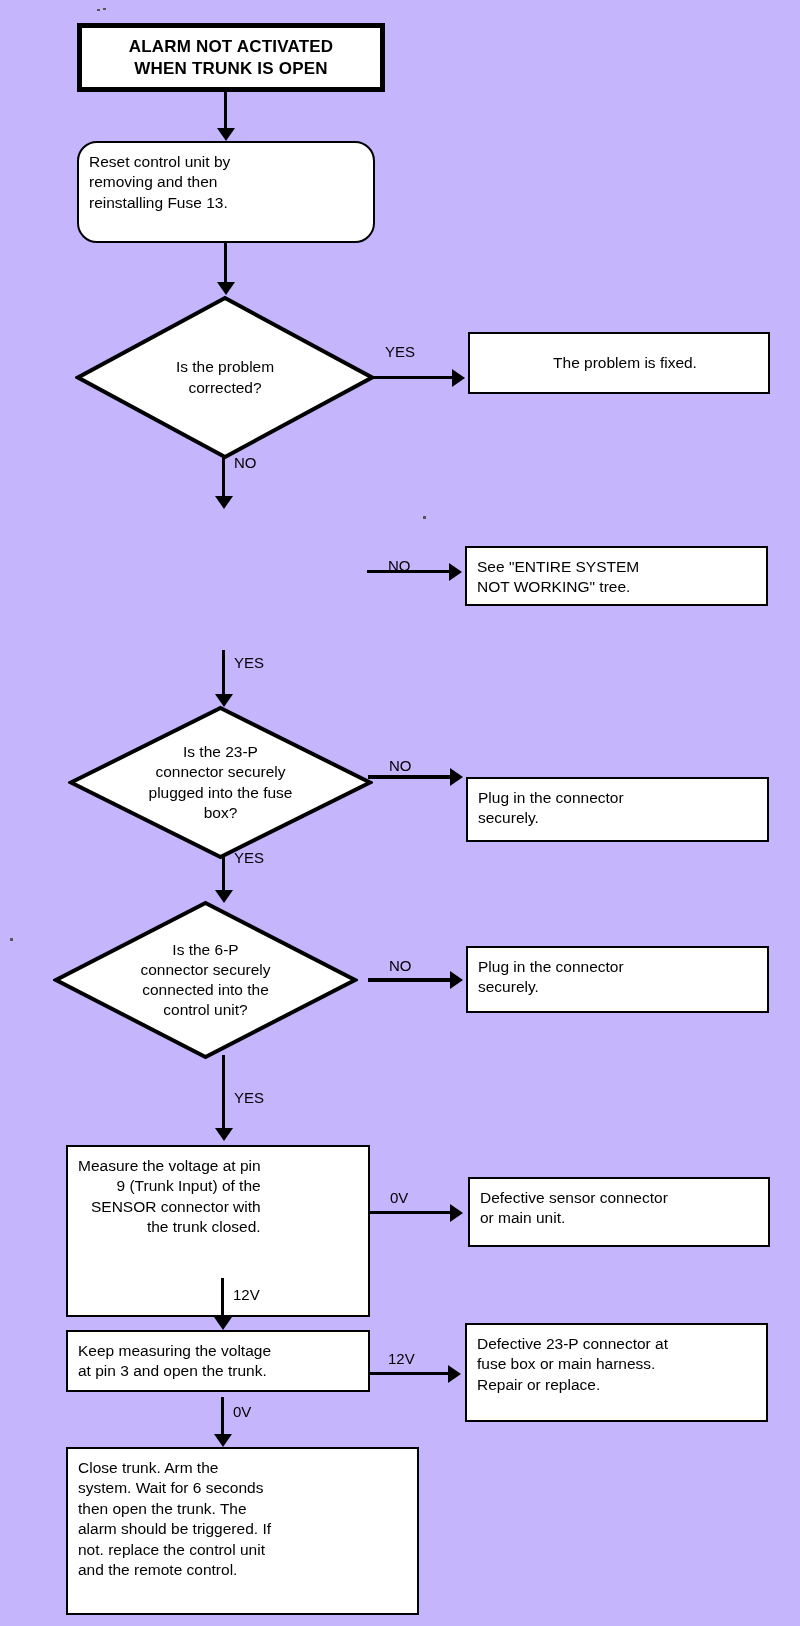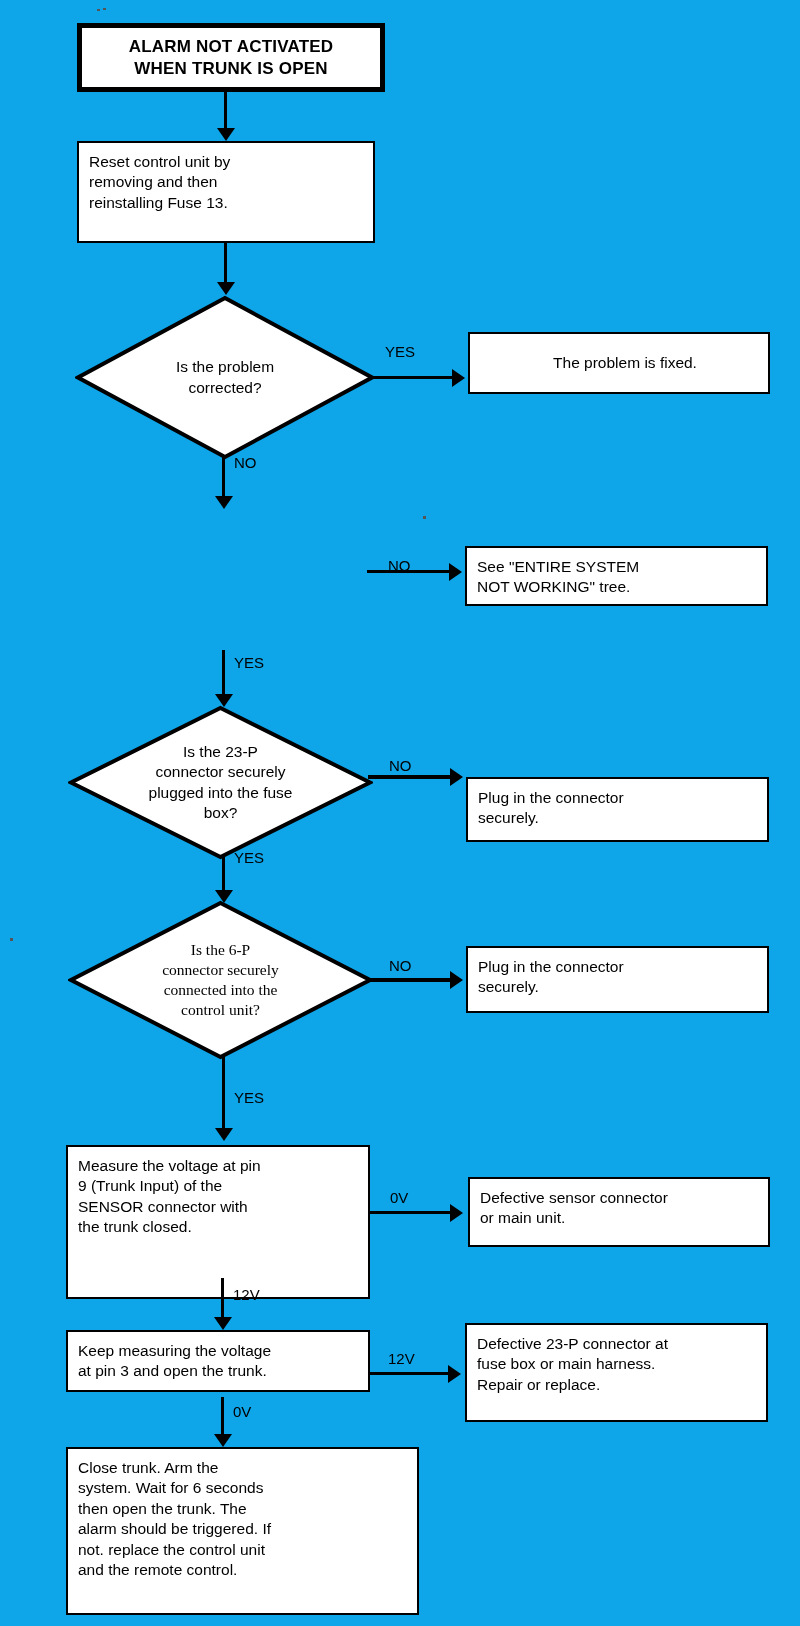--- a/index.html
+++ b/index.html
@@ -6,21 +6,21 @@
   html,body{margin:0;padding:0;background:#fff;}
   body{
     font-family:"Liberation Sans", sans-serif;
     color:#000;
     -webkit-font-smoothing:none;
   }
   #page{
     position:relative;
     width:800px;
     height:1626px;
-    background:#0ea5e9;
+    background:#c4b5fd;
     overflow:hidden;
   }
   
   .node{ position:absolute; box-sizing:border-box; }
 
   .title-box{
     border:5px solid #000;
     background:#fff;
     display:flex;
     align-items:center;
@@ -98,21 +98,21 @@
   <div class="node title-box" style="left:77px;top:23px;width:308px;height:69px;">
     <div>
       <span>ALARM NOT ACTIVATED</span><br>
       <span>WHEN TRUNK IS OPEN</span>
     </div>
   </div>
 
   <div class="vline" style="left:224px;top:92px;height:37px;"></div>
   <div class="arrow-down" style="left:216.5px;top:128px;"></div>
 
-  <div class="node proc-box top-align" style="left:77px;top:141px;width:298px;height:102px;">
+  <div class="node proc-box top-align" style="left:77px;top:141px;width:298px;height:102px;border-radius:20px;">
     <div class="txt">
       <span>Reset control unit by</span><br>
       <span>removing and then</span><br>
       <span>reinstalling Fuse 13.</span>
     </div>
   </div>
 
   <div class="vline" style="left:224px;top:243px;height:40px;"></div>
   <div class="arrow-down" style="left:216.5px;top:282px;"></div>
 
@@ -178,21 +178,21 @@
     <div class="txt">
       <span>Plug in the connector</span><br>
       <span>securely.</span>
     </div>
   </div>
 
   <div class="vline" style="left:222px;top:855px;height:40px;"></div>
   <div class="arrow-down" style="left:214.5px;top:890px;"></div>
   <div class="edge-label" style="left:234px;top:850px;">YES</div>
 
-  <div class="diamond" style="left:68px;top:900px;width:305px;height:160px;font-family:Liberation Serif, serif;">
+  <div class="diamond" style="left:53px;top:900px;width:305px;height:160px;">
     <svg width="305" height="160" viewBox="0 0 305 160" aria-hidden="true">
       <polygon points="152.5,3 302,80 152.5,157 3,80" fill="#ffffff" stroke="#000000" stroke-width="4"></polygon>
     </svg>
     <div class="dlabel" style="padding:0 34px;">
       <div>
         <span>Is the 6-P</span><br>
         <span>connector securely</span><br>
         <span>connected into the</span><br>
         <span>control unit?</span>
       </div>
@@ -207,21 +207,21 @@
     <div class="txt">
       <span>Plug in the connector</span><br>
       <span>securely.</span>
     </div>
   </div>
 
   <div class="vline" style="left:222px;top:1055px;height:76px;"></div>
   <div class="arrow-down" style="left:214.5px;top:1128px;"></div>
   <div class="edge-label" style="left:234px;top:1090px;">YES</div>
 
-  <div class="node proc-box top-align" style="left:66px;top:1145px;width:304px;height:154px;">
+  <div class="node proc-box top-align" style="left:66px;top:1145px;width:304px;height:172px;text-align:right;">
     <div class="txt">
       <span>Measure the voltage at pin</span><br>
       <span>9 (Trunk Input) of the</span><br>
       <span>SENSOR connector with</span><br>
       <span>the trunk closed.</span>
     </div>
   </div>
 
   <div class="hline" style="left:370px;top:1211px;width:81px;"></div>
   <div class="arrow-right" style="left:450px;top:1203.5px;"></div>

